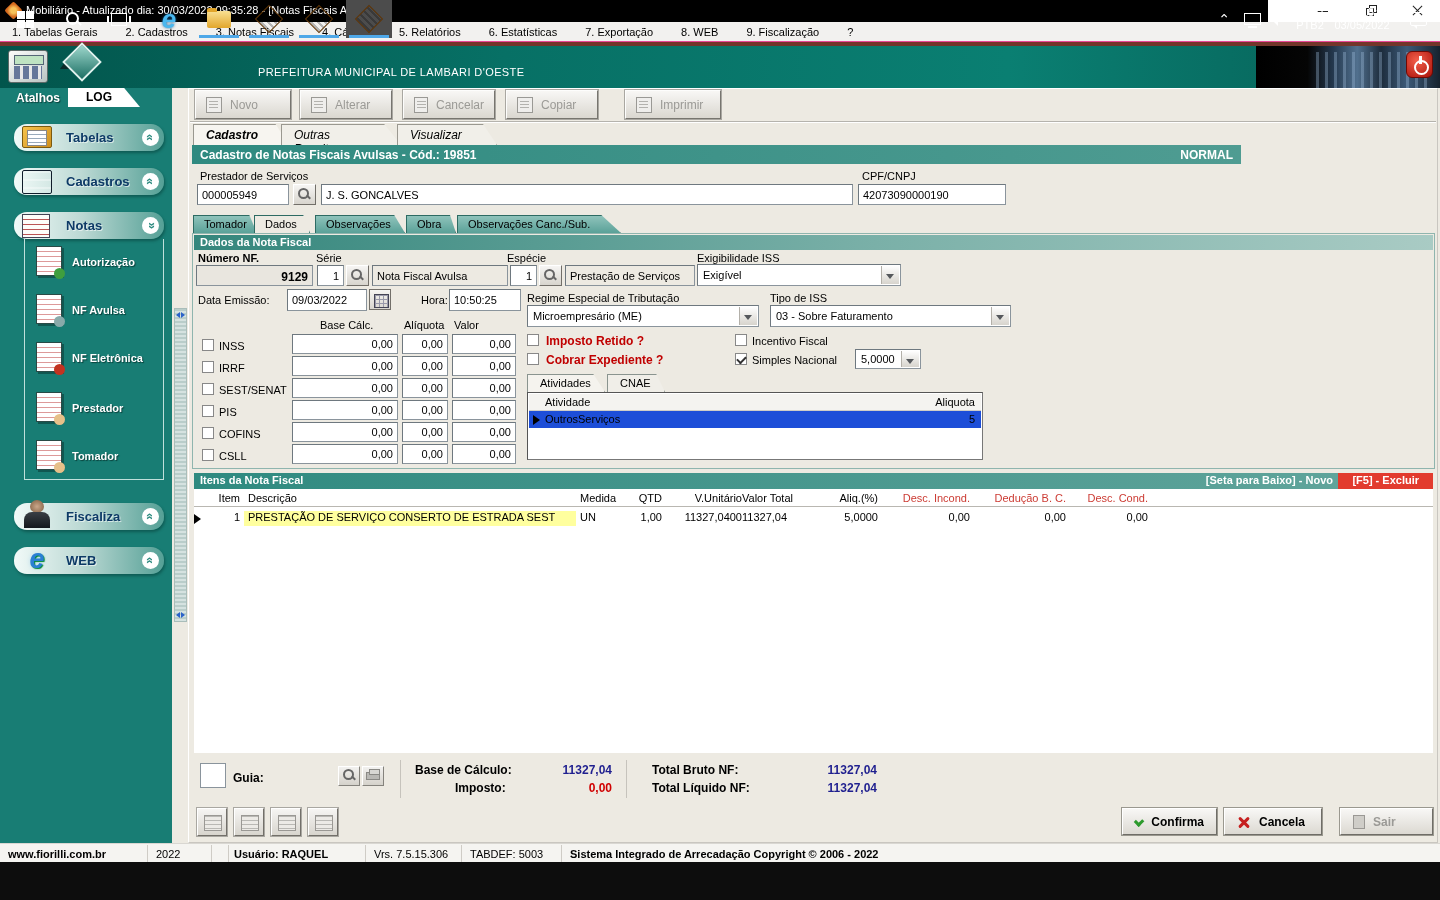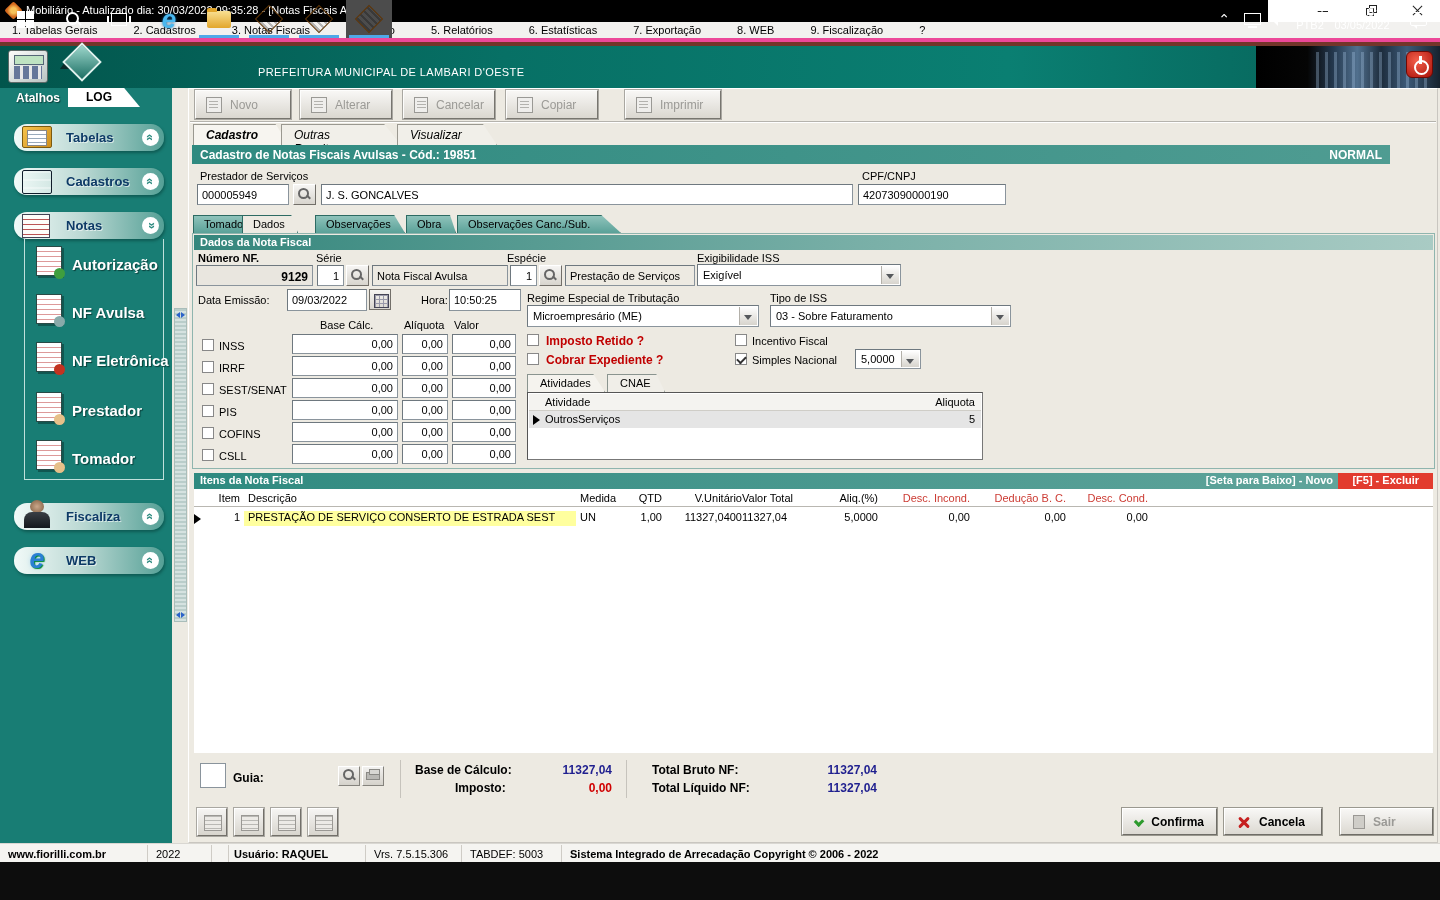--- a/index.html
+++ b/index.html
@@ -10,21 +10,21 @@
   .titlebar{left:0;top:0;width:1440px;height:22px;background:#000}
   .title-text{left:26px;top:4px;color:#fff;font-size:11px}
   .title-icon{left:7px;top:4px;width:13px;height:13px;background:radial-gradient(circle at 50% 50%,#f6c35a 30%,#d4691e 70%);transform:rotate(45deg);border-radius:2px}
   .ctrl-strip{left:1268px;top:0;width:172px;height:22px;background:#fff}
   .wbtn{top:0;width:46px;height:22px;cursor:pointer}
   .wbtn .bar{position:absolute;left:17px;top:11px;width:11px;height:1px;background:#222}
   .wbtn .box1{position:absolute;left:18px;top:8px;width:8px;height:8px;border:1px solid #222;background:#fff}
   .wbtn .box2{position:absolute;left:21px;top:5px;width:8px;height:8px;border:1px solid #222}
   .wbtn .x1,.wbtn .x2{position:absolute;left:17px;top:10px;width:13px;height:1px;background:#222}
   .wbtn .x1{transform:rotate(45deg)} .wbtn .x2{transform:rotate(-45deg)}
-  .menubar{left:0;top:22px;width:1440px;height:20px;background:#f2f1ef;display:flex;align-items:center;gap:12px;border-bottom:4px solid #ec4899}
+  .menubar{left:0;top:22px;width:1440px;height:20px;background:#f2f1ef;display:flex;align-items:center;gap:4px;border-bottom:1px solid #ec4899}
   .menubar span{padding:0 12px;font-size:11px;cursor:default}
   
   .appheader{left:0;top:46px;width:1440px;height:42px;background:linear-gradient(90deg,#02554c 0%,#077065 35%,#0a7f72 70%,#065e55 100%)}
   .calc-icon{left:8px;top:50px;width:40px;height:33px;background:linear-gradient(145deg,#fdfdfb,#b9c4c2);border:1px solid #5c6a68;border-radius:3px}
   .calc-icon::before{content:"";position:absolute;left:5px;top:4px;width:28px;height:8px;background:#bfe3c2;border:1px solid #567}
   .calc-icon::after{content:"";position:absolute;left:5px;top:15px;width:28px;height:13px;background:repeating-linear-gradient(90deg,#66779a 0 6px,#e8e8e8 6px 9px),repeating-linear-gradient(180deg,#66779a 0 4px,#e8e8e8 4px 6px)}
   .tiny-arrow{left:60px;top:62px;width:0;height:0;border-left:5px solid transparent;border-right:5px solid transparent;border-bottom:7px solid #0a2a28}
   .logo-diamond{left:68px;top:48px;width:28px;height:28px;transform:rotate(45deg);background:linear-gradient(135deg,#9fd8cd,#1c6f64);border:2px solid #dff2ee}
   .logo-text{left:88px;top:44px;font-size:35px;font-weight:bold;font-style:italic;color:#fff;text-shadow:2px 2px 2px rgba(0,30,28,.6);letter-spacing:1px}
   .muni-text{left:258px;top:66px;color:#fff;font-size:11px;letter-spacing:.4px}
@@ -43,21 +43,21 @@
   .chev.down{transform:rotate(-90deg)} .chev.up{transform:rotate(90deg)}
   .gicon{position:absolute;left:8px;top:2px}
   .icon-tabelas{width:30px;height:22px;background:linear-gradient(135deg,#f6c44d,#cf8f1c);border:1px solid #7c5a10;border-radius:2px}
   .icon-tabelas::after{content:"";position:absolute;left:4px;top:3px;width:18px;height:14px;background:#fff;border:1px solid #888;background-image:repeating-linear-gradient(180deg,transparent 0 3px,#9ab 3px 4px)}
   .icon-cadastros{width:30px;height:24px;background:linear-gradient(#72839a,#27354a);border:1px solid #101c2a;border-radius:2px;background-image:repeating-linear-gradient(180deg,rgba(255,255,255,.35) 0 2px,transparent 2px 8px)}
   .icon-notas{width:28px;height:24px;background:#fdfdfa;border:1px solid #445;background-image:repeating-linear-gradient(180deg,transparent 0 4px,#b55 4px 5px)}
   .npanel{left:24px;top:239px;width:140px;height:241px;border-left:1px solid #bfe0db;border-right:1px solid #bfe0db;border-bottom:1px solid #bfe0db}
   .sitem-icon{position:absolute;width:26px;height:30px;background:#fff;border:1px solid #2a4a46;box-shadow:2px 2px 0 rgba(0,0,0,.3);background-image:repeating-linear-gradient(180deg,transparent 0 4px,#d99 4px 5px)}
   .sitem-icon::after{content:"";position:absolute;right:-4px;bottom:-4px;width:11px;height:11px;border-radius:50%}
   .acc-green::after{background:#3f9e3f} .acc-red::after{background:#c23321} .acc-face::after{background:#e6c089} .acc-grey::after{background:#8aa}
-  .sitem-label{position:absolute;color:#fff;font-weight:bold;font-size:15px;text-shadow:1px 1px 1px #0a3f3a;cursor:pointer}
+  .sitem-label{position:absolute;color:#fff;font-weight:bold;font-size:11px;text-shadow:1px 1px 1px #0a3f3a;cursor:pointer}
   .icon-fisc{width:30px;height:30px}
   .icon-fisc::before{content:"";position:absolute;left:8px;top:1px;width:14px;height:13px;border-radius:50%;background:radial-gradient(#caa78a,#7d5b3e)}
   .icon-fisc::after{content:"";position:absolute;left:2px;top:13px;width:26px;height:16px;border-radius:8px 8px 0 0;background:linear-gradient(#3a3f45,#14181d)}
   .icon-web{width:30px;height:28px;color:#2a7fd4;font-weight:bold;font-style:italic;font-size:27px;line-height:28px;text-align:center;text-shadow:1px 1px 1px #083,0 0 4px #bde}
   
   .splitter{left:174px;top:308px;width:13px;height:314px;background:#d5e2e0;border:1px solid #a9bdba;background-image:repeating-linear-gradient(180deg,#b9cdca 0 2px,transparent 2px 4px);cursor:col-resize}
   .sp-arrows{position:absolute;left:1px;width:9px;height:8px}
   .sp-arrows::before{content:"";position:absolute;left:0;top:1px;border-top:3px solid transparent;border-bottom:3px solid transparent;border-right:4px solid #2a62c9}
   .sp-arrows::after{content:"";position:absolute;right:0;top:1px;border-top:3px solid transparent;border-bottom:3px solid transparent;border-left:4px solid #2a62c9}
   
@@ -65,21 +65,21 @@
   
   .tbtn{top:90px;height:29px;background:linear-gradient(#f8f7f5,#dad7d0);border:1px solid;border-color:#fdfdfc #77756f #77756f #fdfdfc;box-shadow:0 0 0 1px #a9a7a1;display:flex;align-items:center;gap:8px;padding:0 10px;cursor:pointer}
   .tbtn .tlabel{color:#9b9a96;font-weight:normal;font-size:12px}
   .ico-doc{width:16px;height:16px;background:#efeeec;border:1px solid #9a9995;position:relative}
   .ico-doc::after{content:"";position:absolute;left:2px;top:3px;width:9px;height:8px;background:repeating-linear-gradient(180deg,#b3b2ae 0 1px,transparent 1px 3px)}
   .tb-divider{left:190px;top:121px;width:1246px;height:2px;background:#fff;border-top:1px solid #b5b3ad}
   
   .mtab{top:124px;height:21px;background:#f1efe9;border:1px solid #9a9890;border-bottom:none;clip-path:polygon(0 0,86% 0,100% 100%,0 100%);padding:3px 24px 0 12px;font-style:italic;font-size:12px;cursor:pointer}
   .mtab.active{font-weight:bold;background:#f7f5f0}
   
-  .formbar{left:192px;top:145px;width:1198px;height:19px;background:linear-gradient(90deg,#2f8a80,#4f9c92);color:#fff;font-weight:bold;font-size:12px;padding:3px 8px}
+  .formbar{left:192px;top:145px;width:1049px;height:19px;background:linear-gradient(90deg,#2f8a80,#4f9c92);color:#fff;font-weight:bold;font-size:12px;padding:3px 8px}
   .formstate{position:absolute;right:8px;top:3px}
   
   .lbl{position:absolute;font-size:11px;color:#000;white-space:nowrap}
   .fld{position:absolute;background:#fff;border:1px solid #8a949c;border-top-color:#6e787f;border-left-color:#6e787f;height:21px;font-size:11px;padding:4px 4px 0;white-space:nowrap;overflow:hidden}
   .fld.ro{background:#EDEAE2}
   .fld.grey{background:#e9e6df}
   .r{text-align:right}
   .b{font-weight:bold}
   .magbtn{position:absolute;width:23px;height:21px;background:linear-gradient(#f6f5f3,#d8d5ce);border:1px solid;border-color:#fff #726f69 #726f69 #fff;cursor:pointer}
   .mag{position:absolute;left:4px;top:3px;width:12px;height:12px}
@@ -95,21 +95,21 @@
   .redlbl{color:#c00000;font-weight:bold;font-size:12px}
   .pageborder{left:192px;top:233px;width:1243px;height:236px;border:1px solid #8fb5ae;pointer-events:none}
   .secbar{left:194px;top:235px;width:1239px;height:15px;background:linear-gradient(90deg,#34867c,#7ab0a8 55%,#a9cbc4);color:#fff;font-weight:bold;font-size:11px;padding:1px 6px}
   
   .itab{top:215px;height:18px;border:1px solid #2d6b63;border-bottom:none;background:linear-gradient(#8fc3bb,#5aa198);font-size:11px;padding:2px 10px 0;clip-path:polygon(0 0,88% 0,100% 100%,0 100%);cursor:pointer}
   .itab.active{background:#EDEAE2;font-weight:normal}
   
   .atab{top:374px;height:18px;border:1px solid #8a948f;border-bottom:none;background:#f0eee8;font-size:11px;padding:2px 12px 0;clip-path:polygon(0 0,85% 0,100% 100%,0 100%);cursor:pointer}
   .apanel{left:527px;top:392px;width:456px;height:68px;background:#fff;border:1px solid #777;border-top-color:#555;border-left-color:#555}
   .ahead{position:absolute;left:1px;right:1px;top:1px;height:17px;background:#f4f3f0;border-bottom:1px solid #cfcdc7;display:flex;font-size:11px;padding:2px 6px 0 16px}
-  .arow{position:absolute;left:1px;right:1px;top:18px;height:17px;background:#e5e5e5;display:flex;font-size:11px;padding:2px 6px 0 16px;cursor:pointer}
+  .arow{position:absolute;left:1px;right:1px;top:18px;height:17px;background:#1d4ed8;display:flex;font-size:11px;padding:2px 6px 0 16px;cursor:pointer}
   .tri{position:absolute;width:0;height:0;border-left:7px solid #000;border-top:5px solid transparent;border-bottom:5px solid transparent}
   
   .itensbar{left:194px;top:473px;width:1239px;height:16px;background:linear-gradient(90deg,#2f8a80,#63a69d);color:#fff;font-weight:bold;font-size:11px;padding:1px 6px}
   .excluir{position:absolute;right:0;top:0;height:28px;background:#e23b2e;padding:1px 14px;color:#fff}
   .hint-novo{position:absolute;right:100px;top:1px}
   .tablewhite{left:194px;top:489px;width:1239px;height:264px;background:#fff}
   .itblrow{position:absolute;left:194px;width:1239px;display:flex;font-size:11px}
   .ithead{top:490px;height:17px;border-bottom:1px solid #b9b7b1;padding-top:2px}
   .itdata{top:508px;height:18px;padding-top:3px;cursor:pointer}
   .c0{width:14px} .c1{width:36px;text-align:right;padding-right:4px} .c2{width:332px;padding-left:4px;overflow:hidden;white-space:nowrap}
@@ -292,21 +292,21 @@
   <span class="lbl" style="left:200px;top:170px">Prestador de Serviços</span>
   <div class="fld" style="left:197px;top:184px;width:92px">000005949</div>
   <div class="magbtn" style="left:293px;top:184px">
       <span class="mag"></span>
     </div>
   <div class="fld" style="left:321px;top:184px;width:532px">J. S. GONCALVES</div>
   <span class="lbl" style="left:862px;top:170px">CPF/CNPJ</span>
   <div class="fld" style="left:858px;top:184px;width:148px">42073090000190</div>
 
   <div class="abs itab" style="left:193px;width:64px">Tomador</div>
-  <div class="abs itab active" style="left:242px;width:56px">Dados</div>
+  <div class="abs itab active" style="left:254px;width:56px">Dados</div>
   <div class="abs itab" style="left:315px;width:90px">Observações</div>
   <div class="abs itab" style="left:406px;width:50px">Obra</div>
   <div class="abs itab" style="left:457px;width:164px">Observações Canc./Sub.</div>
 
   <div class="abs pageborder"></div>
   <div class="abs secbar">Dados da Nota Fiscal</div>
 
   <span class="lbl b" style="left:198px;top:252px">Número NF.</span>
   <span class="lbl" style="left:316px;top:252px">Série</span>
   <span class="lbl" style="left:507px;top:252px">Espécie</span>

